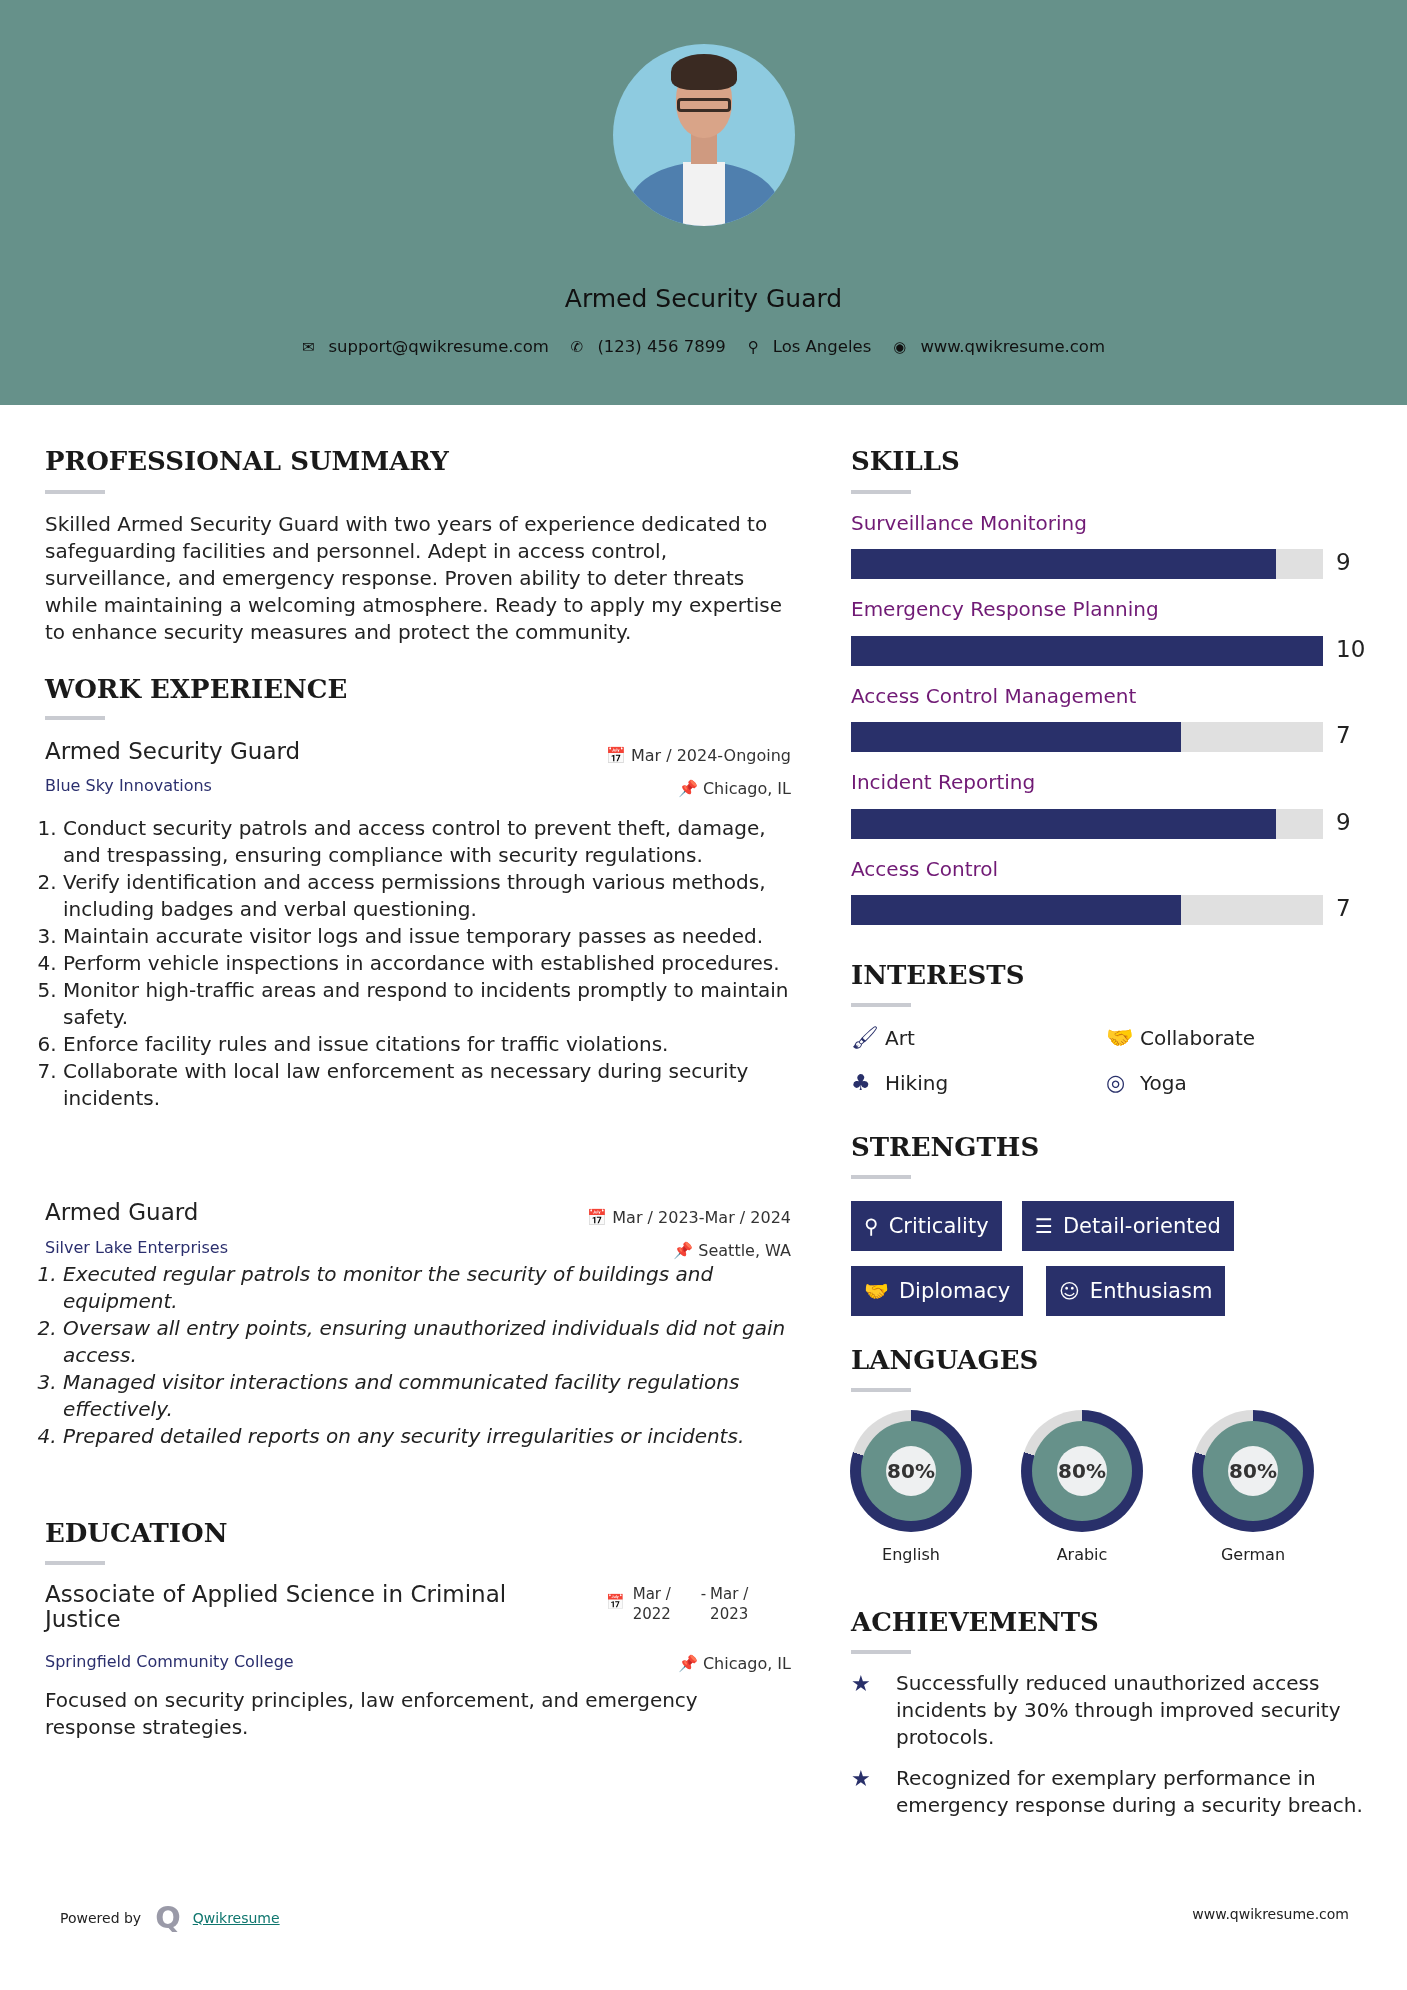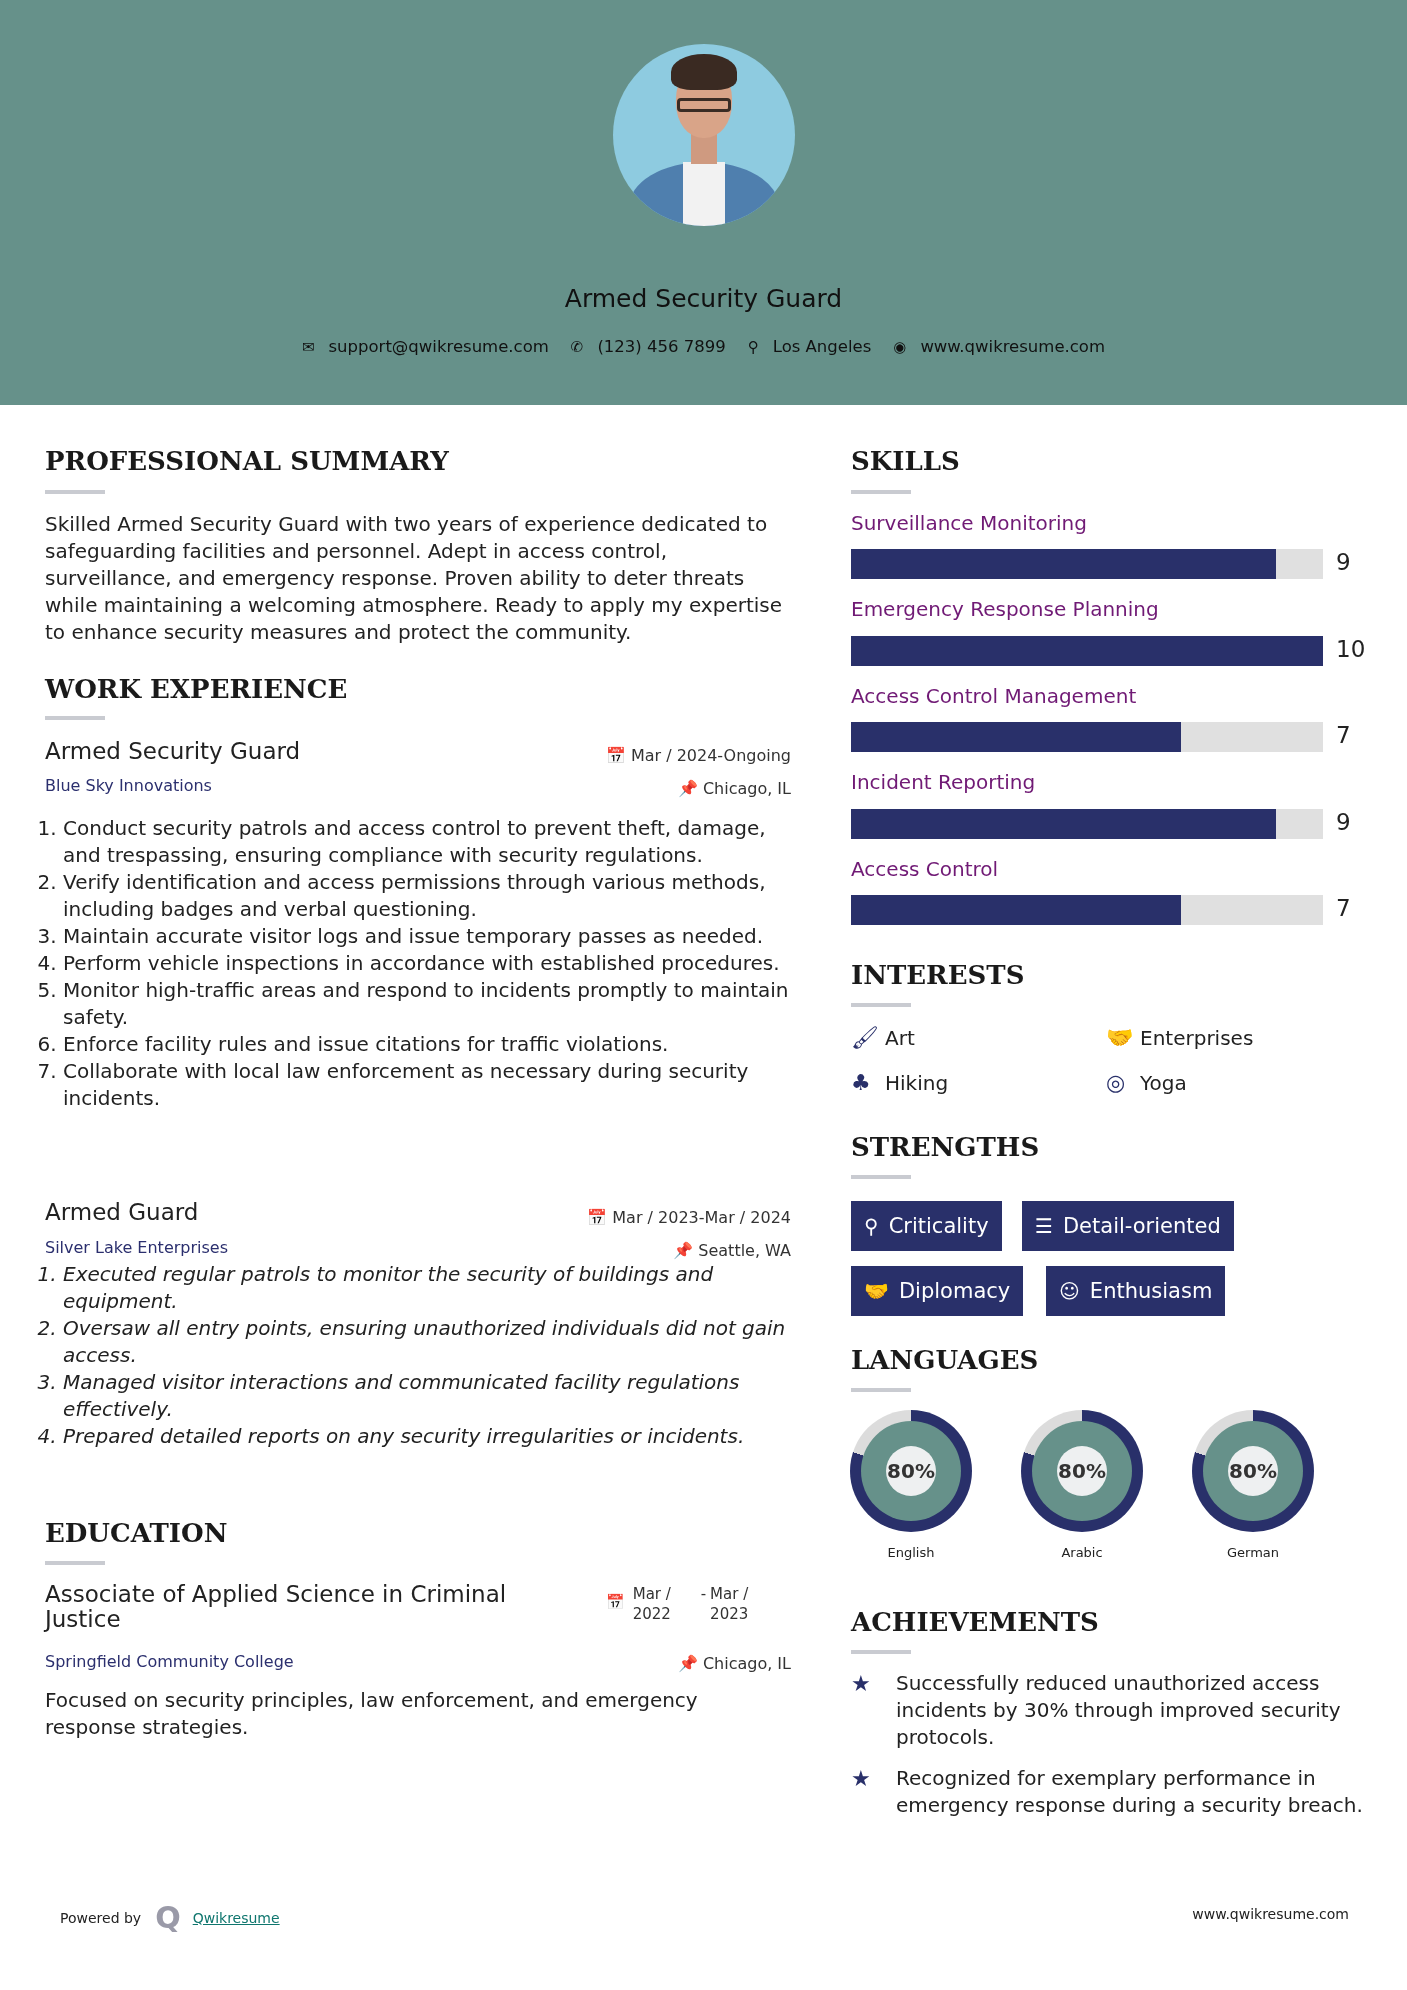--- a/index.html
+++ b/index.html
@@ -30,21 +30,21 @@
   .bar .fill{height:30px;background:#29306a;}
   .skill-val{position:absolute;left:1336px;font-size:23px;color:#222;}
   .interest{position:absolute;font-size:20px;color:#222;display:flex;align-items:center;}
   .interest .ic{color:#29306a;width:34px;font-size:22px;}
   .tag{position:absolute;height:50px;background:#29306a;color:#fff;font-size:21px;display:flex;align-items:center;padding:0 13px;}
   .tag .ic{margin-right:10px;font-size:20px;}
   .donut{position:absolute;width:122px;height:122px;border-radius:50%;}
   .donut .mid{position:absolute;left:11px;top:11px;width:100px;height:100px;border-radius:50%;background:#66918a;}
   .donut .inner{position:absolute;left:36px;top:36px;width:50px;height:50px;border-radius:50%;background:#eef0f1;}
   .donut .pct{position:absolute;left:0;top:0;width:122px;height:122px;line-height:122px;text-align:center;font-weight:bold;font-size:20px;color:#333;}
-  .lang-label{position:absolute;width:122px;text-align:center;font-size:13px;color:#222;}
+  .lang-label{position:absolute;width:122px;text-align:center;font-size:16px;color:#222;}
   .ach{position:absolute;left:851px;width:520px;display:flex;font-size:20px;line-height:27px;color:#222;}
   .ach .ic{width:45px;color:#29306a;font-size:22px;flex-shrink:0;}
   .footer-left{position:absolute;left:60px;top:1900px;display:flex;align-items:center;font-size:14px;color:#222;}
   .qlogo{font-size:30px;color:#9a9aa8;font-weight:bold;margin:0 12px 0 14px;}
   .footer-link{text-decoration:underline;font-size:14px;color:#0f766e;}
   .footer-right{position:absolute;right:58px;top:1906px;font-size:14px;color:#222;}
 </style>
 </head>
 <body>
 
@@ -149,21 +149,21 @@
 <div class="skill-val" style="top:895px;">7</div>
 
 <div class="sec-title" style="left:851px;top:960px;">INTERESTS</div>
 <div class="underline" style="left:851px;top:1003px;"></div>
 <div class="interest" style="left:851px;top:1025px;">
     <span class="ic">🖌</span>
     <span>Art</span>
   </div>
 <div class="interest" style="left:1106px;top:1025px;">
     <span class="ic">🤝</span>
-    <span>Enterprises</span>
+    <span>Collaborate</span>
   </div>
 <div class="interest" style="left:851px;top:1070px;">
     <span class="ic">♣</span>
     <span>Hiking</span>
   </div>
 <div class="interest" style="left:1106px;top:1070px;">
     <span class="ic">◎</span>
     <span>Yoga</span>
   </div>
 

